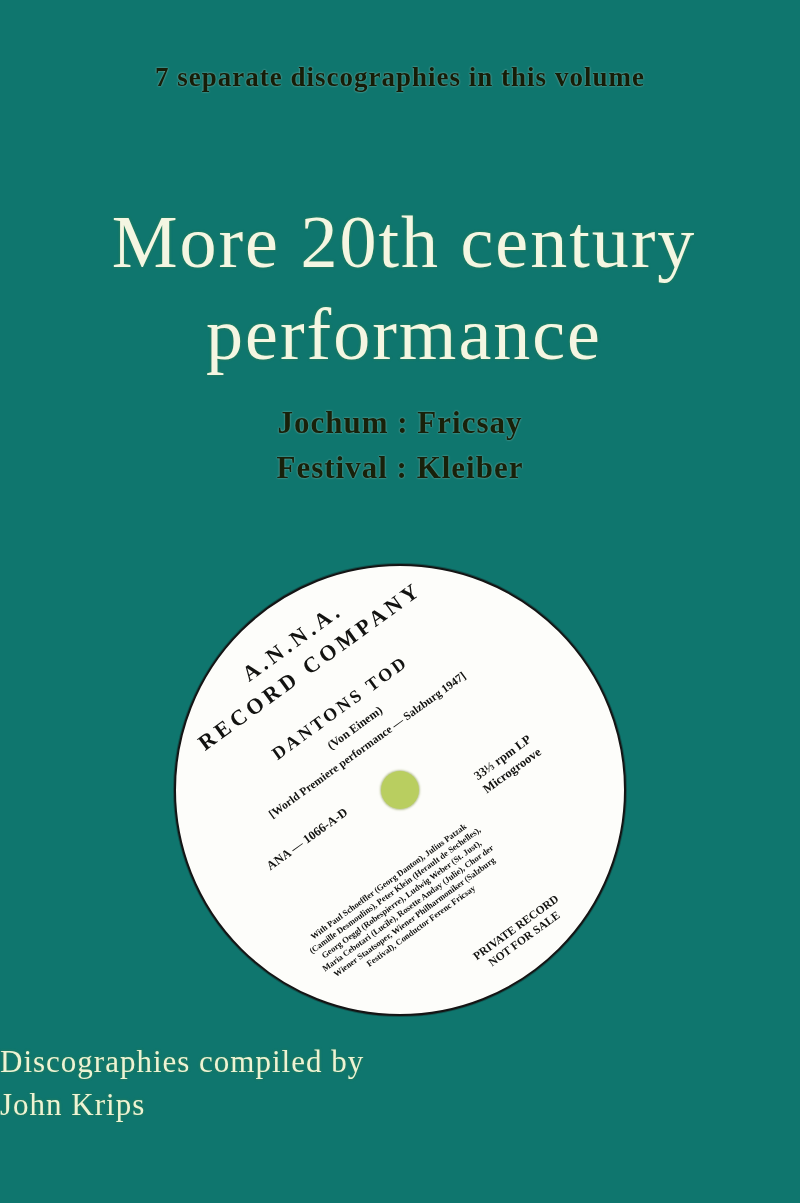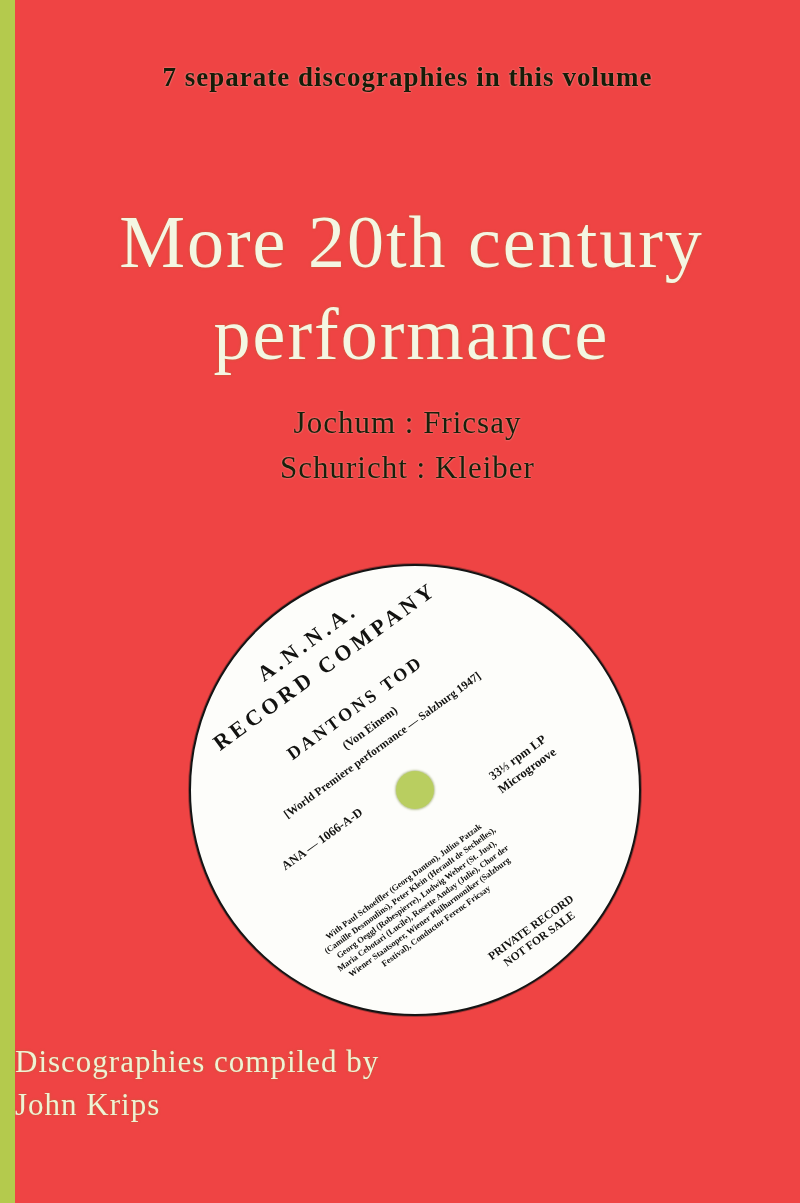--- a/index.html
+++ b/index.html
@@ -10,22 +10,21 @@
     width: 800px;
     height: 1203px;
     background: #b4ca4d;
     overflow: hidden;
     font-family: "Liberation Serif", serif;
     position: relative;
   }
   .cover {
     position: absolute;
     inset: 0;
-    background: #ef4444;
-    margin-left: 15px;
+    background: #0f766e;
   }
 
   
   .top-note {
     position: absolute;
     top: 62px;
     left: 0;
     width: 100%;
     text-align: center;
     font-size: 27px;
@@ -51,21 +50,21 @@
 
   
   .names {
     position: absolute;
     top: 400px;
     left: 0;
     width: 100%;
     text-align: center;
     color: #18210a;
     font-size: 31px;
-    font-weight: normal;
+    font-weight: bold;
     line-height: 45px;
     letter-spacing: 1px;
     text-shadow: 0 0 2px rgba(255,255,255,0.5);
   }
 
   
   .record {
     position: absolute;
     left: 174px;
     top: 564px;
@@ -170,21 +169,21 @@
 
   <div class="top-note">7 separate discographies in this volume</div>
 
   <div class="title">
     <div>More 20th century</div>
     <div>performance</div>
   </div>
 
   <div class="names">
     <div>Jochum : Fricsay</div>
-    <div>Schuricht : Kleiber</div>
+    <div>Festival : Kleiber</div>
   </div>
 
   <div class="record">
     <div class="label-rot">
       <div class="lbl-company1">A.N.N.A.</div>
       <div class="lbl-company2">RECORD COMPANY</div>
       <div class="lbl-work">DANTONS TOD</div>
       <div class="lbl-composer">(Von Einem)</div>
       <div class="lbl-premiere">[World Premiere performance — Salzburg 1947]</div>
       <div class="lbl-catalog">ANA — 1066-A-D</div>

